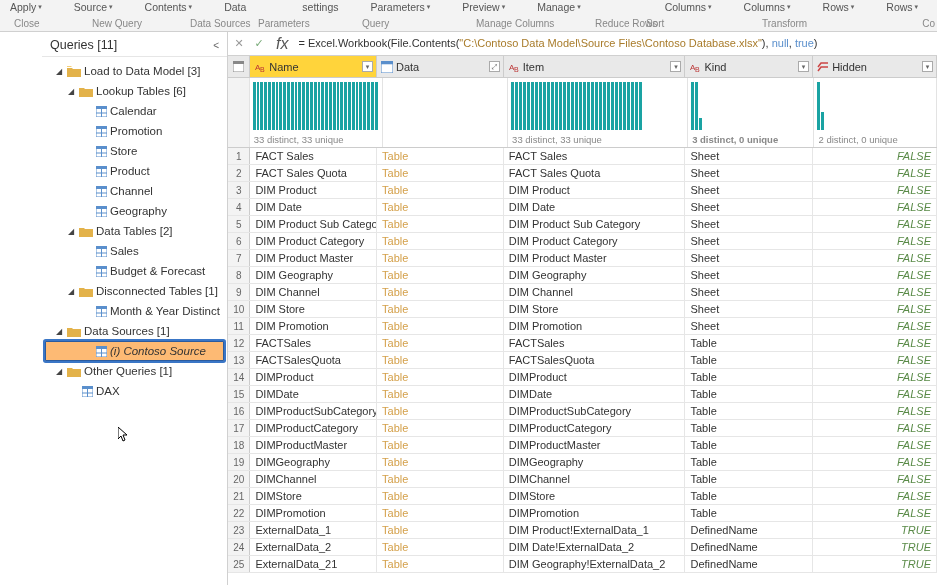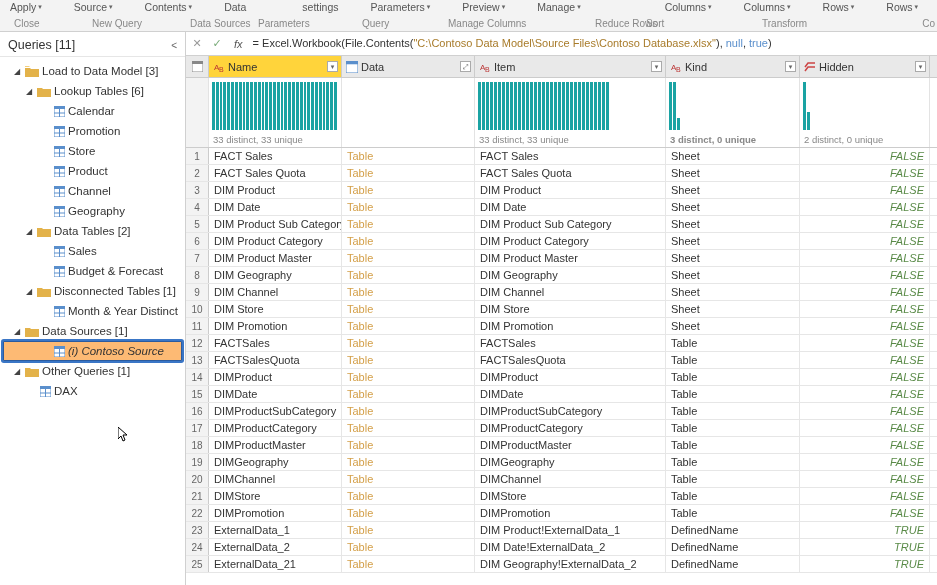--- a/index.html
+++ b/index.html
@@ -9,28 +9,28 @@
   .ribbon { height: 32px; border-bottom: 1px solid #d0d0d0; display: flex; align-items: flex-start; padding: 0 4px; background: #f3f3f3; position: relative; }
   .ribbon-top { display: flex; gap: 20px; font-size: 10.5px; color: #555; }
   .ribbon-item { padding: 0 6px; display: flex; align-items: center; gap: 2px; cursor: default; height: 14px; }
   .ribbon-item .dd { font-size: 7px; color: #666; }
   .ribbon-group { position: absolute; bottom: 2px; font-size: 10px; color: #888; text-align: center; }
   .rg-close { left: 14px; }
   .rg-newquery { left: 92px; }
   .rg-datasources { left: 190px; }
   .rg-parameters { left: 258px; }
   .rg-query { left: 362px; }
-  .rg-managecols { left: 448px; }
+  .rg-managecols { left: 476px; }
   .rg-reducerows { left: 595px; }
   .rg-sort { left: 646px; }
   .rg-transform { left: 762px; }
   .rg-co { right: 2px; }
 
   
-  .main { display: flex; height: calc(100% - 32px); }
+  .main { display: flex; height: calc(100% - 32px); margin-left: 42px; }
 
   
   .queries-pane { width: 186px; border-right: 1px solid #d0d0d0; display: flex; flex-direction: column; }
   .queries-header { padding: 6px 8px 4px 8px; font-size: 12.5px; color: #333; display: flex; justify-content: space-between; align-items: center; border-bottom: 1px solid #e6e6e6; }
   .queries-header .chevron { font-size: 10px; color: #666; cursor: pointer; }
   .queries-tree { padding: 4px 0; overflow-y: auto; flex: 1; }
   .tree-node { display: flex; align-items: center; padding: 2px 0 2px 4px; height: 20px; cursor: pointer; }
   .tree-node .toggle { width: 10px; text-align: center; font-size: 8px; color: #444; }
   .tree-node .folder-icon { width: 14px; height: 12px; margin: 0 3px; display: inline-flex; align-items: center; justify-content: center; }
   .tree-node .folder-icon svg { width: 14px; height: 11px; }
@@ -41,21 +41,21 @@
   .indent-2 { padding-left: 24px; }
   .indent-3 { padding-left: 50px; }
   .selected-node { background: #fdba74; position: relative; border: 1px solid #2b5b9e; margin: 0 3px 0 3px; padding-left: 46px; border-radius: 1px; box-shadow: 0 0 0 2px #3a76c6; }
   .selected-node .label { font-style: italic; color: #333; }
   .cursor-shape { position: absolute; left: 118px; top: 427px; width: 12px; height: 16px; pointer-events: none; z-index: 100; }
   .cursor-shape svg { width: 12px; height: 16px; }
 
   
   .formula-bar { height: 24px; border-bottom: 1px solid #d0d0d0; display: flex; align-items: center; padding: 0 4px; gap: 6px; font-size: 11px; }
   .fb-btn { width: 14px; height: 14px; display: inline-flex; align-items: center; justify-content: center; color: #999; cursor: pointer; }
-  .fb-fx { font-style: italic; color: #555; font-size: 11px; padding: 0 4px; }
+  .fb-fx { font-style: italic; color: #555; font-size: 16px; padding: 0 4px; }
   .fb-text { font-family: Consolas, monospace; font-size: 11px; white-space: nowrap; }
   .fb-text .kw { color: #333; }
   .fb-text .str { color: #a87b2a; }
   .fb-text .nul { color: #5a8fcc; }
   .fb-text .paren { color: #333; }
 
   
   .grid-wrap { flex: 1; display: flex; flex-direction: column; overflow: hidden; }
   .grid { flex: 1; overflow: auto; }
   .grid-header-row { display: flex; height: 22px; background: #e9e9e9; border-bottom: 1px solid #ccc; position: sticky; top: 0; z-index: 2; }

